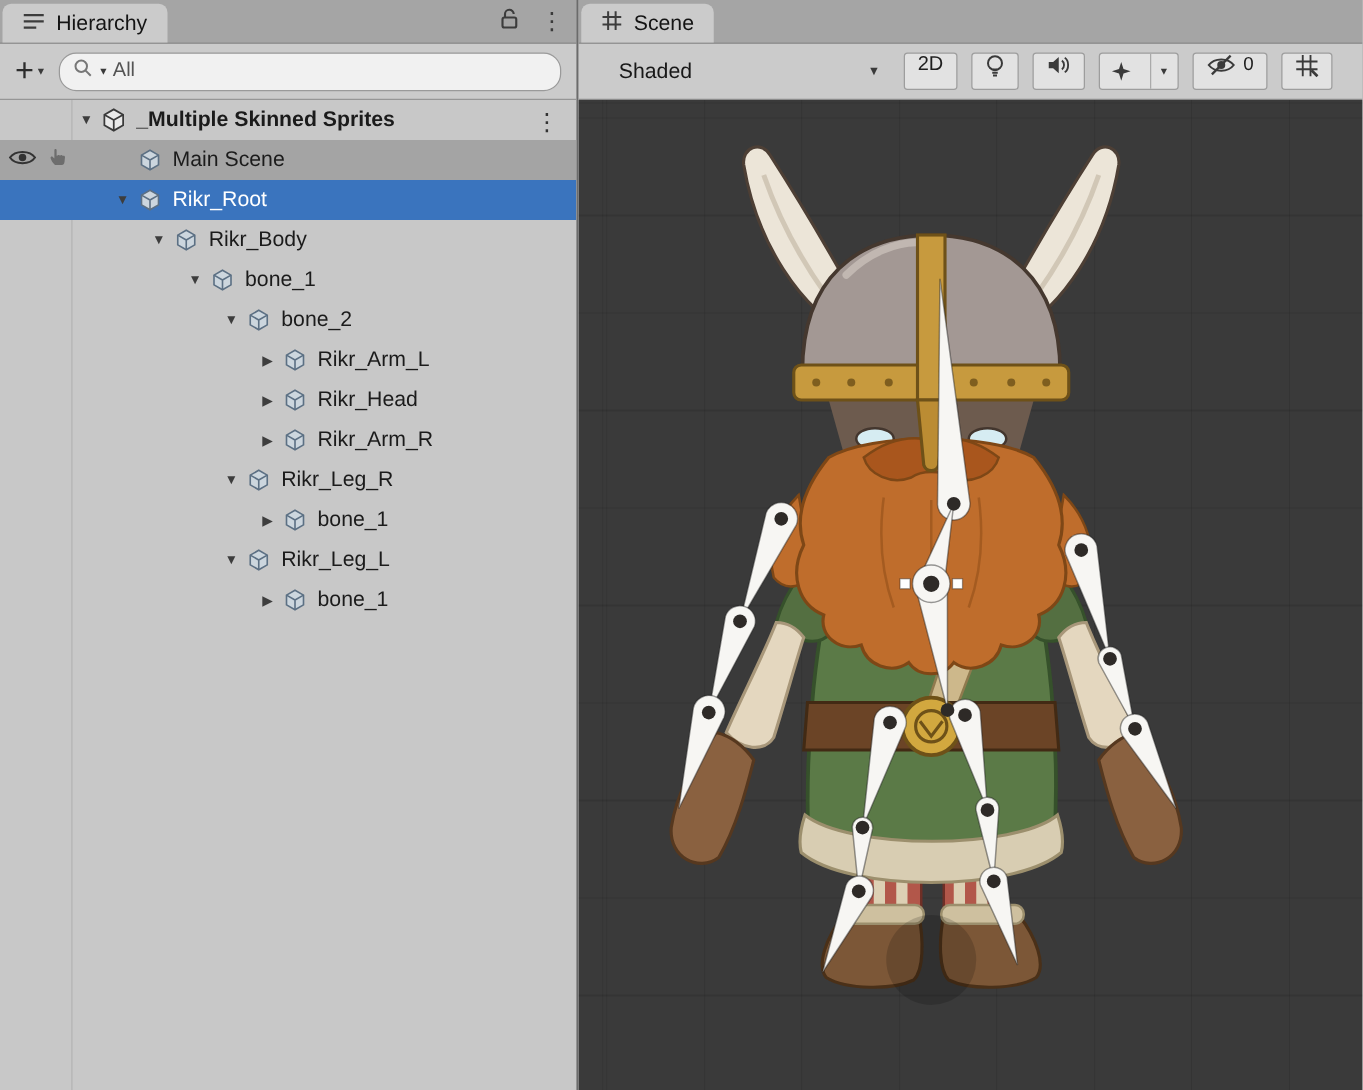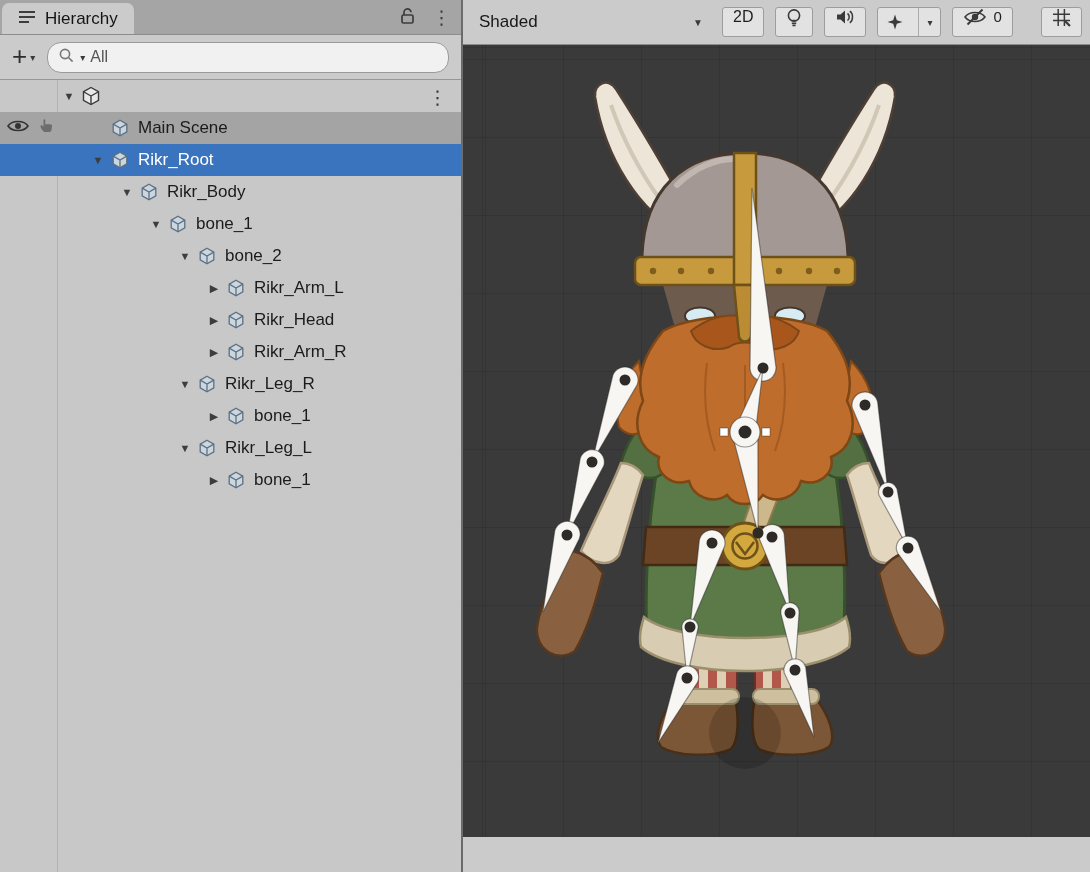--- a/index.html
+++ b/index.html
@@ -32,21 +32,21 @@
   .trow.hovered{background:#a4a4a4;}
   .trow .indent{flex:none;display:inline-block;height:1px;}
   .arrow{flex:none;width:22px;text-align:center;font-size:11px;color:#3d3d3d;}
   .obj-icon{flex:none;width:22px;height:20px;margin-right:7px;display:flex;align-items:center;justify-content:center;}
   .lbl{flex:none;}
   .scene-row .lbl{font-weight:bold;}
   .row-kebab{position:absolute;right:14px;top:6px;font-size:19px;color:#333;}
   .gutter{position:absolute;left:7px;top:0;height:100%;display:flex;align-items:center;gap:9px;}
 
   
-  .stoolbar{height:45px;background:#cbcbcb;border-bottom:1px solid #8c8c8c;display:flex;align-items:center;padding:0 8px;gap:11px;box-sizing:border-box;}
+  .stoolbar{height:45px;background:#cbcbcb;border-bottom:1px solid #8c8c8c;display:flex;align-items:center;padding:0 24px;gap:11px;box-sizing:border-box;}
   .shaded-dd{width:224px;height:30px;display:flex;align-items:center;justify-content:space-between;padding:0 8px;font-size:17px;color:#181818;}
   .tb-btn{height:30px;display:flex;justify-content:center;gap:6px;background:#e2e2e2;border:1px solid #9d9d9d;border-radius:3px;padding:0 10px;font-size:16px;color:#1e1e1e;box-sizing:border-box;}
   .tb-split{padding:0;}
   .tb-split .seg{height:100%;display:flex;align-items:center;padding:0 8px;}
   .tb-split .seg+.seg{border-left:1px solid #aaaaaa;}
   .tb-last{margin-left:auto;}
   .cnt{font-size:15px;}
 
   
   .viewport{position:relative;width:627px;height:792px;background:#3a3a3a;
@@ -102,20 +102,21 @@
     <div class="tree" id="tree">
       <div class="trow scene-row">
         <span class="indent" style="width:58px"></span>
         <span class="arrow">▼</span>
         <span class="obj-icon">
           <svg width="20" height="20" viewBox="0 0 20 20">
               <path d="M10 1.5 L17.5 5.75 V14.25 L10 18.5 L2.5 14.25 V5.75 Z" fill="#e9e9e9" stroke="#3a3a3a" stroke-width="1.4"></path>
               <path d="M10 18.5 V10 M10 10 L2.5 5.75 M10 10 L17.5 5.75" stroke="#3a3a3a" stroke-width="1.4" fill="none"></path>
             </svg>
         </span>
+        <span class="lbl">_Multiple Skinned Sprites</span>
         <span class="row-kebab">⋮</span>
       </div>
       <div id="tree-items">
           <div class="trow hovered">
             <span class="gutter">
               <span><svg width="22" height="16" viewBox="0 0 22 16">
                   <path d="M1 8 C5 2 17 2 21 8 C17 14 5 14 1 8 Z" fill="none" stroke="#333" stroke-width="1.6"></path>
                   <circle cx="11" cy="8" r="3" fill="#333"></circle>
                 </svg></span>
               <span><svg width="17" height="17" viewBox="0 0 17 17">
@@ -251,20 +252,30 @@
                 <path d="M3.2 6.1 L10 10 L16.8 6.1 M10 10 L10 17.8" fill="none" stroke="#5c7084" stroke-width="1.3"></path>
               </svg>
             </span>
             <span class="lbl">bone_1</span>
           </div>
         </div>
     </div>
   </div>
 
   <div class="panel scenepanel">
+    <div class="tabbar">
+      <div class="tab">
+        <span>
+          <svg width="17" height="17" viewBox="0 0 17 17">
+              <path d="M5.5 1 V16 M11.5 1 V16 M1 5.5 H16 M1 11.5 H16" stroke="#3c3c3c" stroke-width="1.6" fill="none"></path>
+            </svg>
+        </span>
+        <span>Scene</span>
+      </div>
+    </div>
 
     <div class="stoolbar">
       <div class="shaded-dd">
         <span>Shaded</span>
         <span class="dd-caret">▼</span>
       </div>
       <div class="tb-btn">
         <span>2D</span>
       </div>
       <div class="tb-btn">

